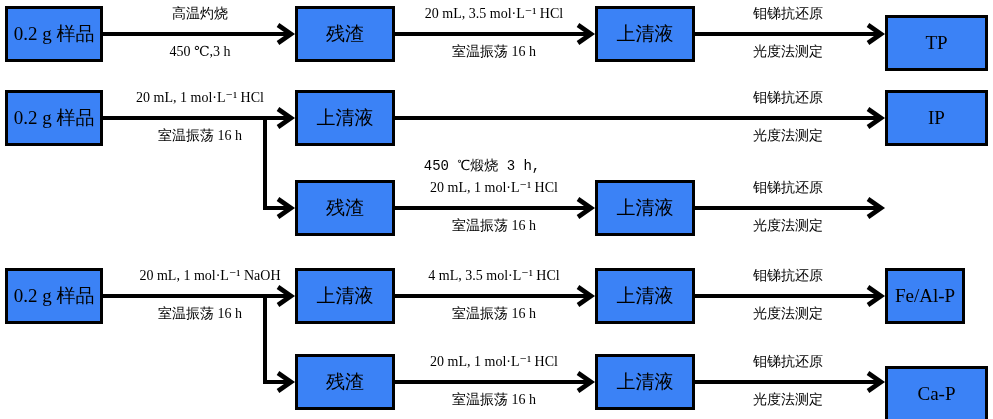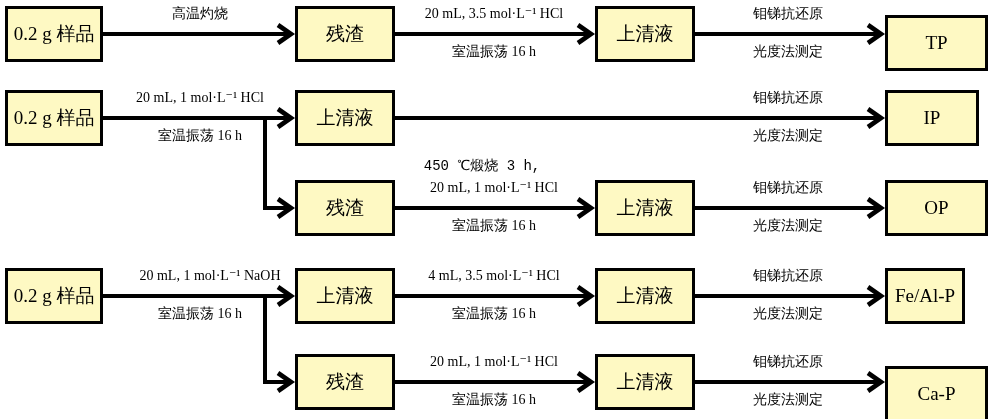--- a/index.html
+++ b/index.html
@@ -9,21 +9,21 @@
     background:#ffffff;
     font-family:"Liberation Serif","DejaVu Serif",serif;
     color:#000000;
     overflow:hidden;
   }
   .wires{position:absolute;left:0;top:0;width:993px;height:419px;}
   .box{
     position:absolute;
     box-sizing:border-box;
     border:3px solid #000000;
-    background:#fef9c3;
+    background:#3b82f6;
     display:flex;align-items:center;justify-content:center;
     font-size:19px;
     white-space:nowrap;
   }
   .lbl{
     position:absolute;
     transform:translateX(-50%);
     white-space:nowrap;
     font-size:14px;
     line-height:22px;
@@ -66,36 +66,36 @@
     </g>
   </svg>
 
   <div class="box" style="left:5px;top:6px;width:98px;height:56px;">0.2 g 样品</div>
   <div class="box" style="left:295px;top:6px;width:100px;height:56px;">残渣</div>
   <div class="box" style="left:595px;top:6px;width:100px;height:56px;">上清液</div>
   <div class="box" style="left:885px;top:6px;width:103px;height:56px;margin-top:9px;">TP</div>
 
   <div class="box" style="left:5px;top:90px;width:98px;height:56px;">0.2 g 样品</div>
   <div class="box" style="left:295px;top:90px;width:100px;height:56px;">上清液</div>
-  <div class="box" style="left:885px;top:90px;width:94px;height:56px;">IP</div>
+  <div class="box" style="left:885px;top:90px;width:103px;height:56px;">IP</div>
 
   <div class="box" style="left:295px;top:180px;width:100px;height:56px;">残渣</div>
   <div class="box" style="left:595px;top:180px;width:100px;height:56px;">上清液</div>
-  <div class="box" style="left:885px;top:180px;width:103px;height:56px;">OP</div>
 
   <div class="box" style="left:5px;top:268px;width:98px;height:56px;">0.2 g 样品</div>
   <div class="box" style="left:295px;top:268px;width:100px;height:56px;">上清液</div>
   <div class="box" style="left:595px;top:268px;width:100px;height:56px;">上清液</div>
   <div class="box" style="left:885px;top:268px;width:80px;height:56px;">Fe/Al-P</div>
 
   <div class="box" style="left:295px;top:354px;width:100px;height:56px;">残渣</div>
   <div class="box" style="left:595px;top:354px;width:100px;height:56px;">上清液</div>
   <div class="box" style="left:885px;top:366px;width:103px;height:56px;">Ca-P</div>
 
   <div class="lbl" style="left:200px;top:3px;">高温灼烧</div>
+  <div class="lbl" style="left:200px;top:41px;">450 ℃,3 h</div>
   <div class="lbl" style="left:494px;top:3px;">20 mL, 3.5 mol·L⁻¹ HCl</div>
   <div class="lbl" style="left:494px;top:41px;">室温振荡 16 h</div>
   <div class="lbl" style="left:788px;top:3px;">钼锑抗还原</div>
   <div class="lbl" style="left:788px;top:41px;">光度法测定</div>
 
   <div class="lbl" style="left:200px;top:87px;">20 mL, 1 mol·L⁻¹ HCl</div>
   <div class="lbl" style="left:200px;top:125px;">室温振荡 16 h</div>
   <div class="lbl" style="left:788px;top:87px;">钼锑抗还原</div>
   <div class="lbl" style="left:788px;top:125px;">光度法测定</div>
 

